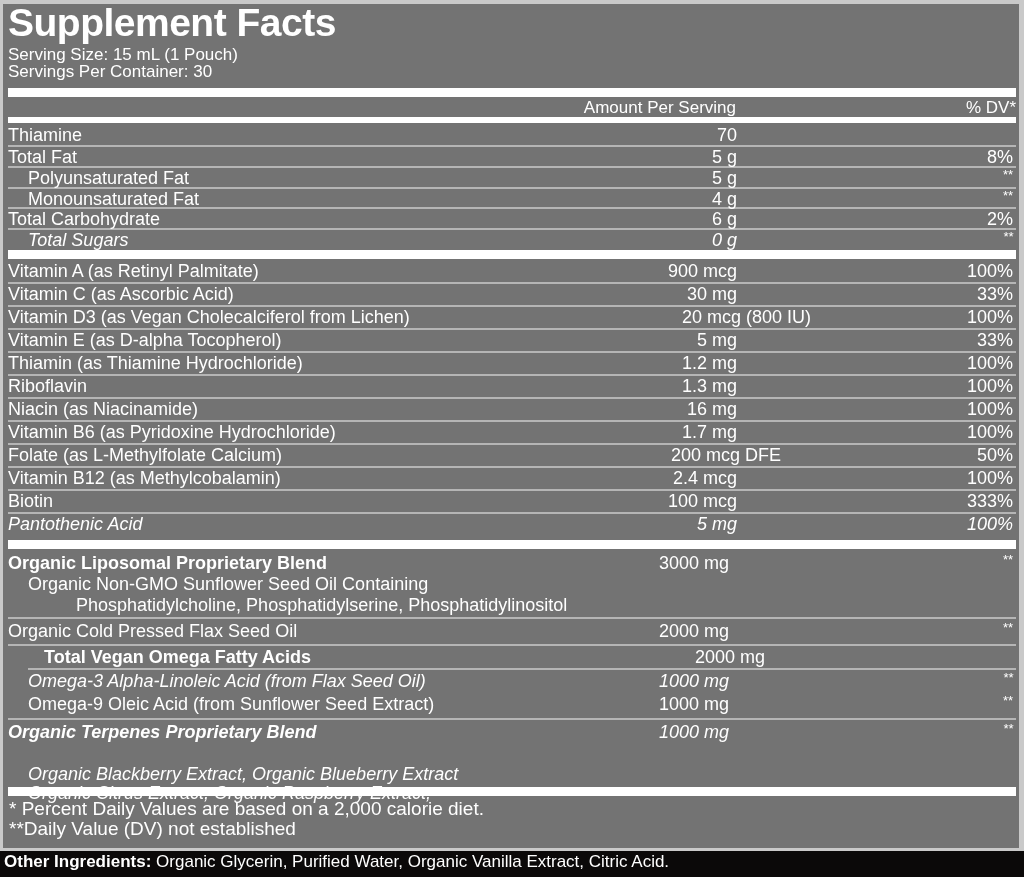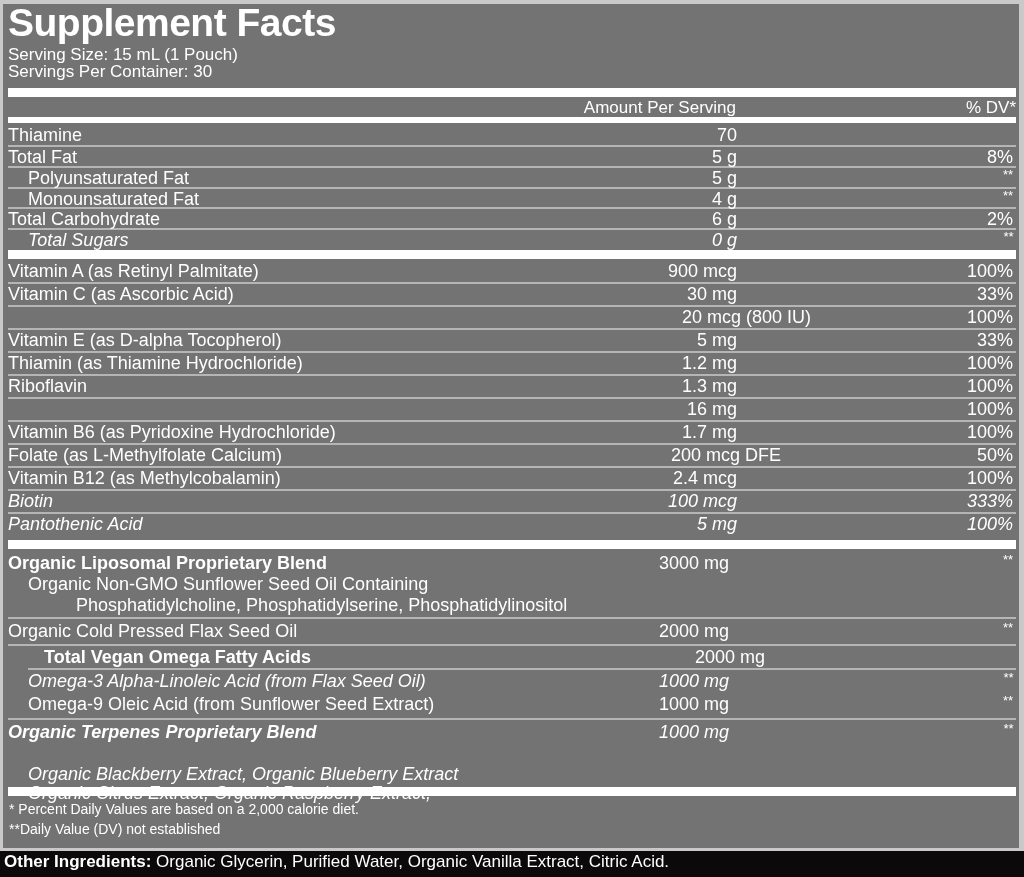--- a/index.html
+++ b/index.html
@@ -43,21 +43,21 @@
   }
   .row.noline { border-bottom:none;font-style:italic; }
   .row .name { position:absolute; left:0; top:0; white-space:nowrap; }
   .row .name.ind { left:20px; }
   .row .name.bold { font-weight:bold; }
   .row .amt { position:absolute; right:279px; top:0; white-space:nowrap; text-align:right; }
   .row .amt.left { right:auto; left:651px; }
   .row .dv { position:absolute; right:3px; top:0; white-space:nowrap; }
   .row .dv.star { font-size:13px; top:-3px; }
   .sub { position:absolute; left:20px; white-space:nowrap; font-size:18px; line-height:20px; }
-  .foot { position:absolute; left:6px; font-size:14px; line-height:20px; }
+  .foot { position:absolute; left:6px; font-size:19px; line-height:20px; }
   .other {
     position:absolute; left:0; top:851px; width:1024px; height:26px;
     background:#0b0909; font-size:17px; line-height:22px; padding-left:4px;
     box-sizing:border-box;
   }
   .other b { font-weight:bold; }
 </style>
 </head>
 <body>
 
@@ -112,58 +112,60 @@
       <span class="name">Vitamin A (as Retinyl Palmitate)</span>
       <span class="amt">900 mcg</span>
       <span class="dv">100%</span>
     </div>
     <div class="row" style="top:280px;height:23px;">
       <span class="name">Vitamin C (as Ascorbic Acid)</span>
       <span class="amt">30 mg</span>
       <span class="dv">33%</span>
     </div>
     <div class="row" style="top:303px;height:23px;">
+      <span class="name">Vitamin D3 (as Vegan Cholecalciferol from Lichen)</span>
       <span class="amt" style="right:205px;">20 mcg (800 IU)</span>
       <span class="dv">100%</span>
     </div>
     <div class="row" style="top:326px;height:23px;">
       <span class="name">Vitamin E (as D-alpha Tocopherol)</span>
       <span class="amt">5 mg</span>
       <span class="dv">33%</span>
     </div>
     <div class="row" style="top:349px;height:23px;">
       <span class="name">Thiamin (as Thiamine Hydrochloride)</span>
       <span class="amt">1.2 mg</span>
       <span class="dv">100%</span>
     </div>
     <div class="row" style="top:372px;height:23px;">
       <span class="name">Riboflavin</span>
       <span class="amt">1.3 mg</span>
       <span class="dv">100%</span>
     </div>
     <div class="row" style="top:395px;height:23px;">
+      <span class="name">Niacin (as Niacinamide)</span>
       <span class="amt">16 mg</span>
       <span class="dv">100%</span>
     </div>
     <div class="row" style="top:418px;height:23px;">
       <span class="name">Vitamin B6 (as Pyridoxine Hydrochloride)</span>
       <span class="amt">1.7 mg</span>
       <span class="dv">100%</span>
     </div>
     <div class="row" style="top:441px;height:23px;">
       <span class="name">Folate (as L-Methylfolate Calcium)</span>
       <span class="amt" style="right:235px;">200 mcg DFE</span>
       <span class="dv">50%</span>
     </div>
     <div class="row" style="top:464px;height:23px;">
       <span class="name">Vitamin B12 (as Methylcobalamin)</span>
       <span class="amt">2.4 mcg</span>
       <span class="dv">100%</span>
     </div>
-    <div class="row" style="top:487px;height:23px;font-style:italic;">
+    <div class="row" style="top:487px;height:23px;">
       <span class="name">Biotin</span>
       <span class="amt">100 mcg</span>
       <span class="dv">333%</span>
     </div>
     <div class="row noline" style="top:510px;height:23px;">
       <span class="name">Pantothenic Acid</span>
       <span class="amt">5 mg</span>
       <span class="dv">100%</span>
     </div>
 

